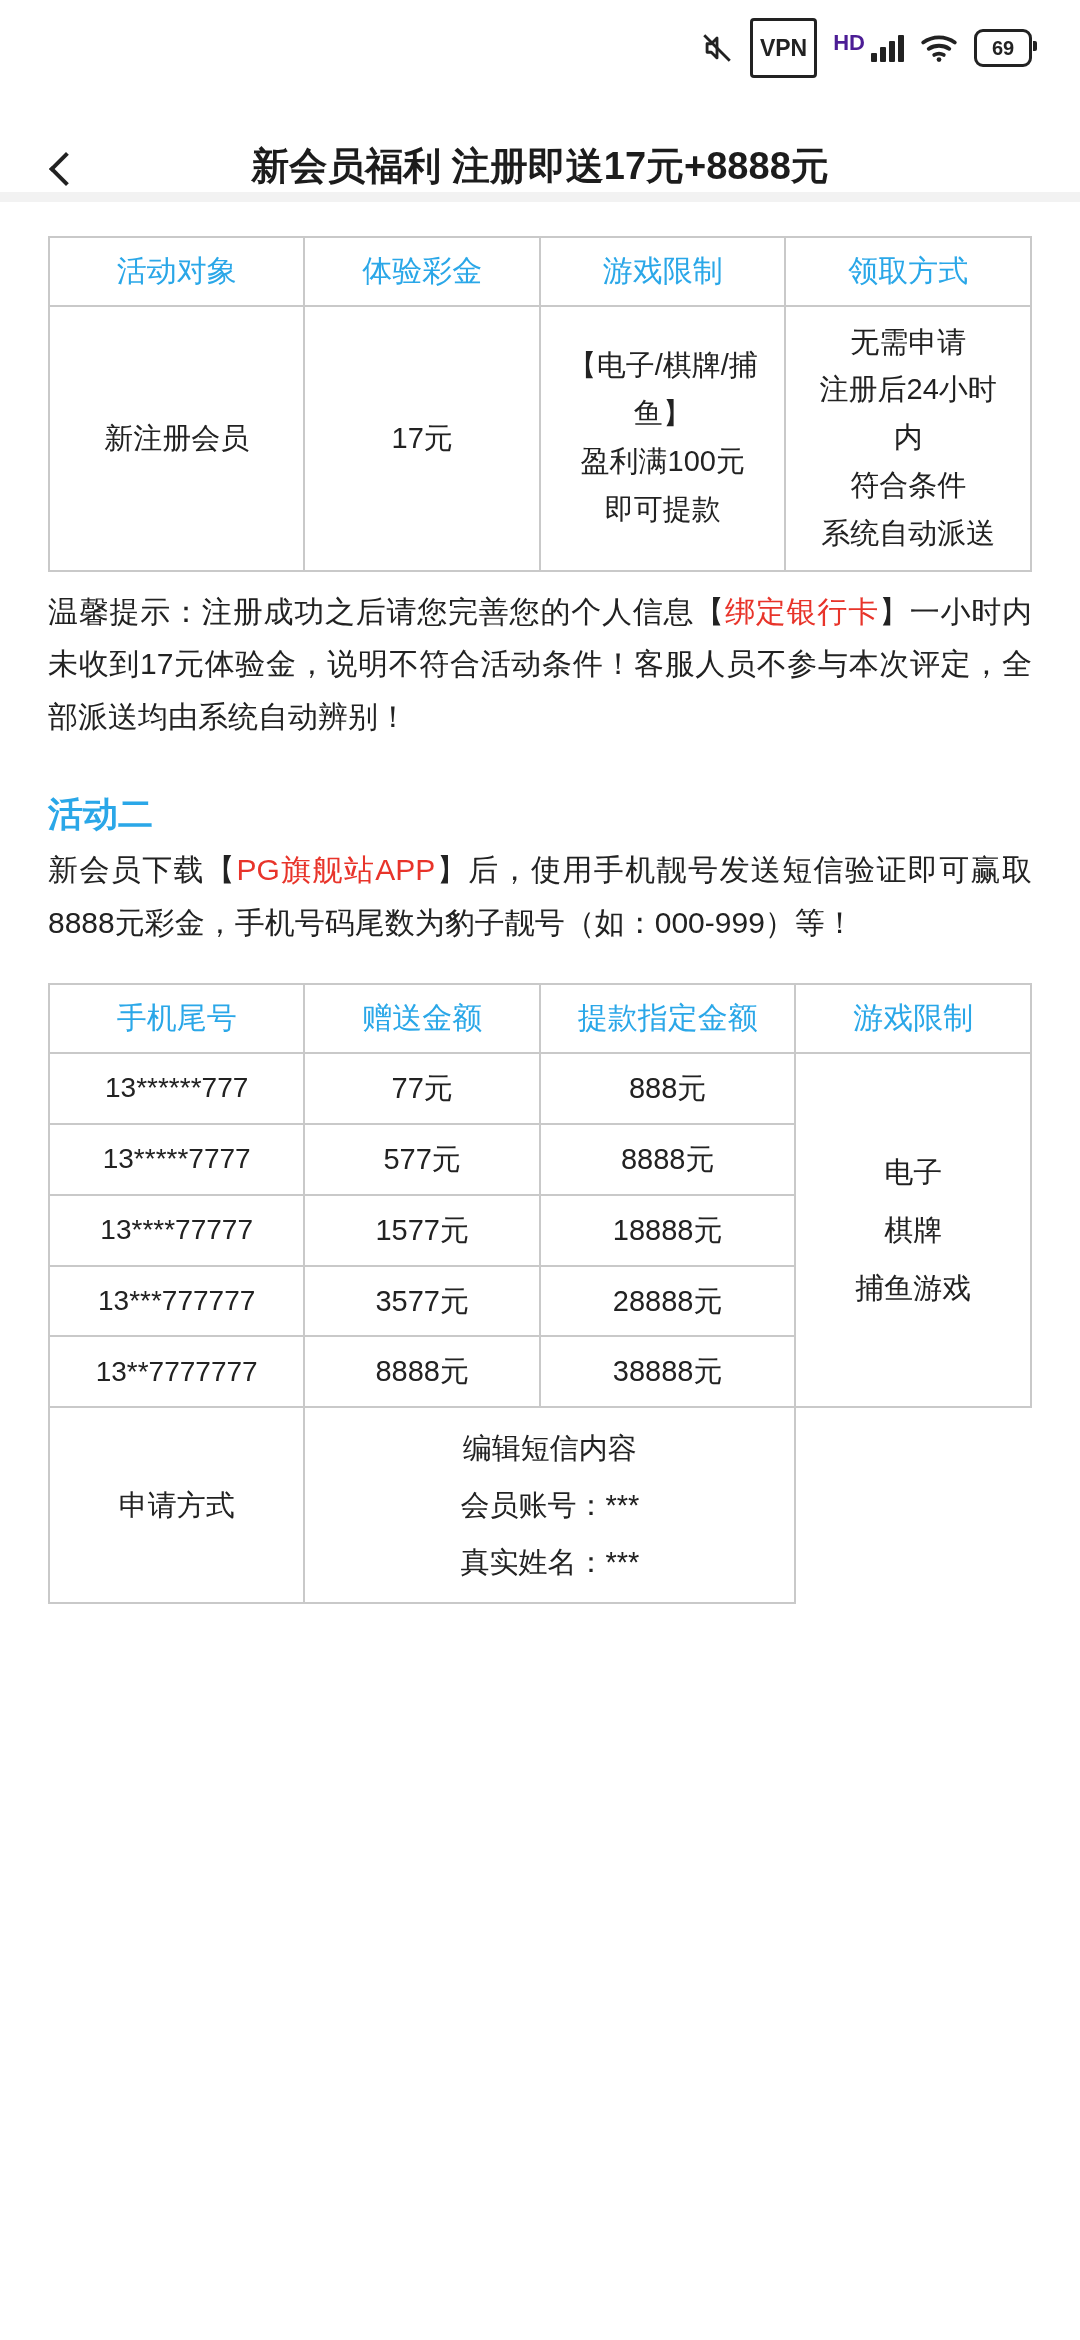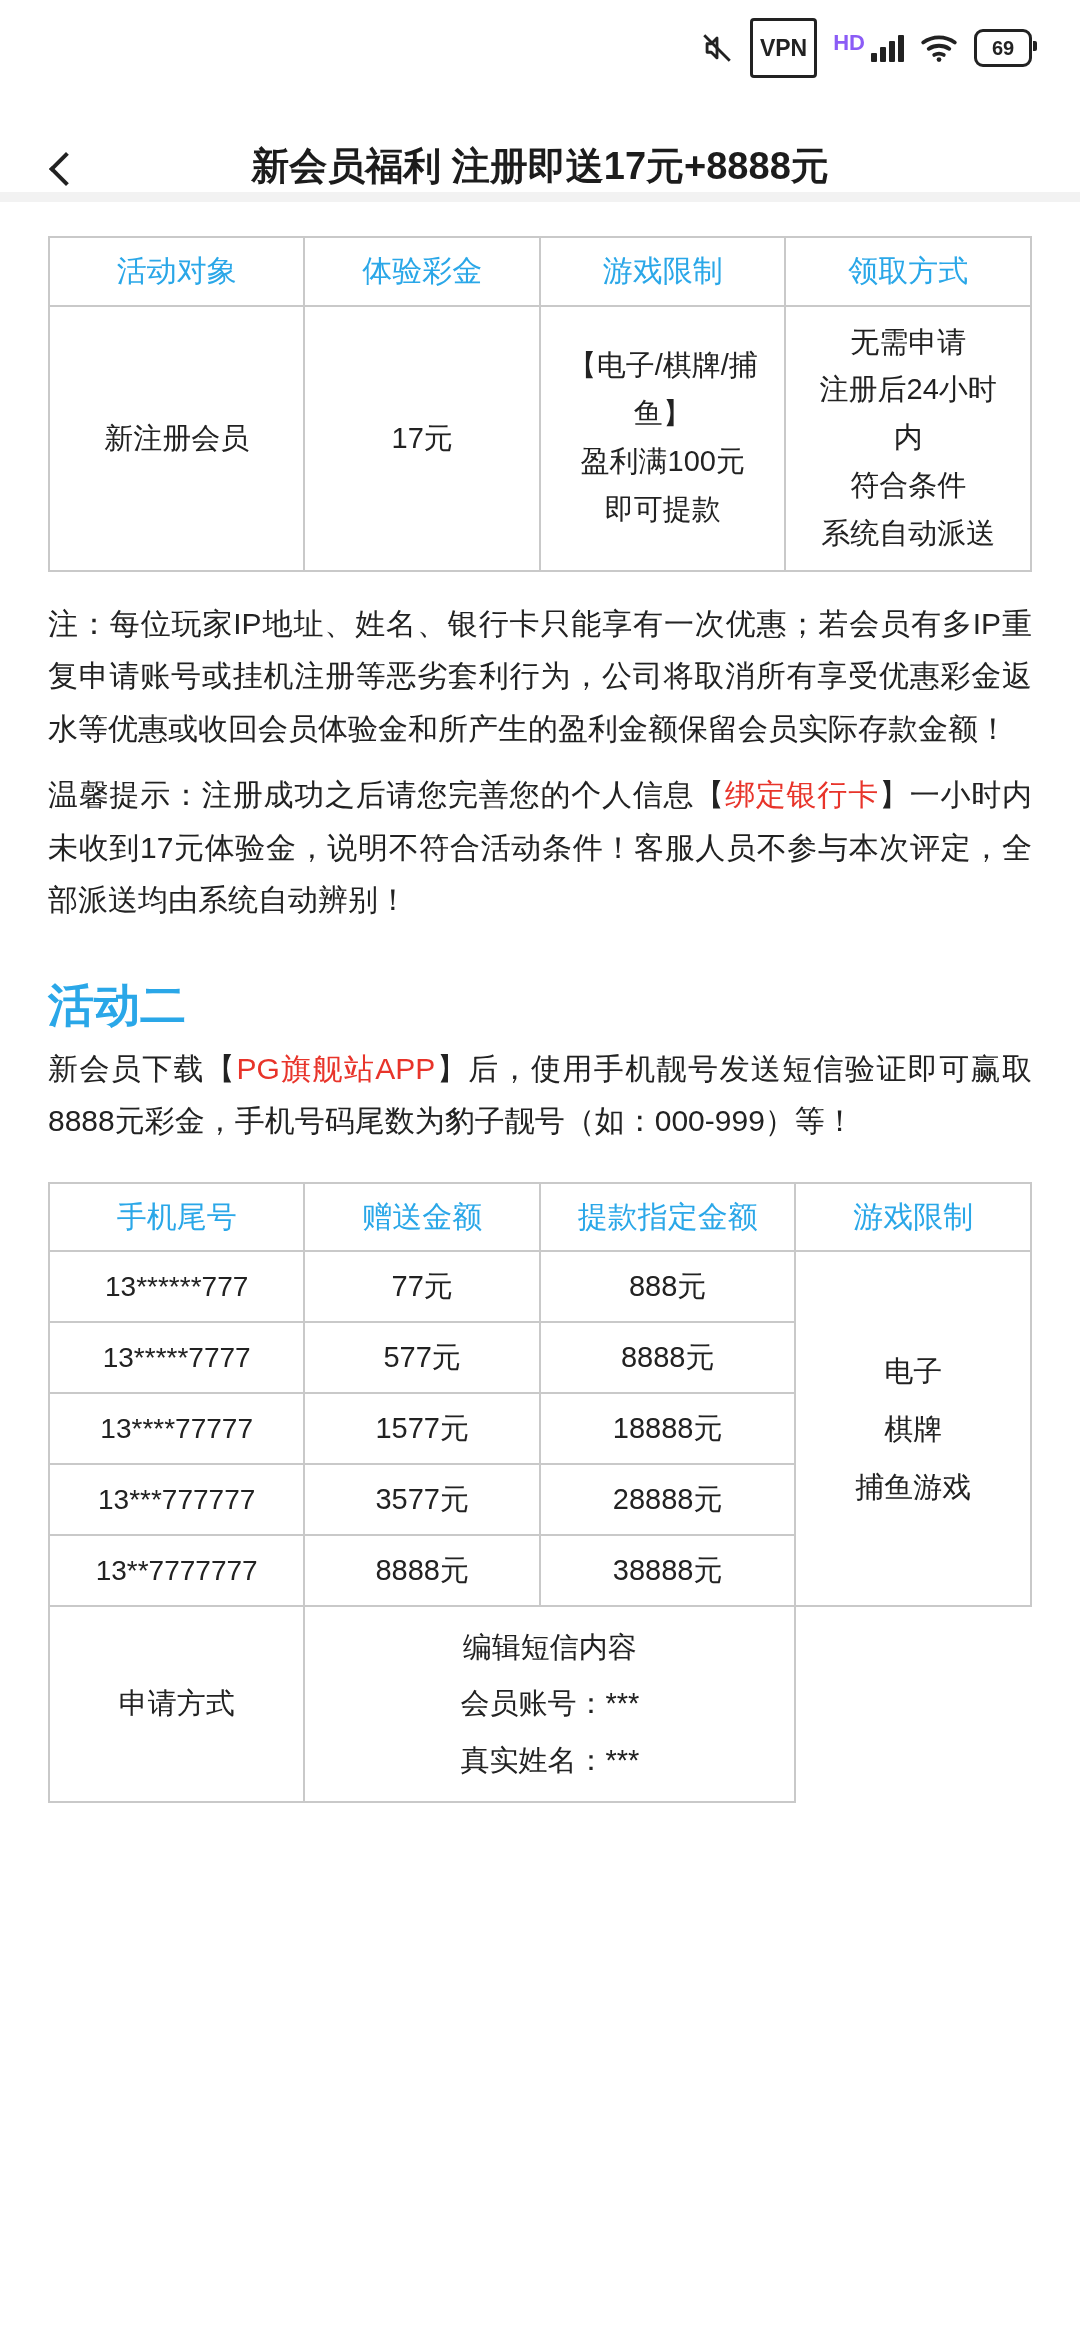--- a/index.html
+++ b/index.html
@@ -83,21 +83,21 @@
     border-radius: 4px;
     padding: 14px 7px;
     font-size: 23px;
     font-weight: 700;
     line-height: 1.15;
     color: #222;
   }
   .hd-label {
     font-size: 22px;
     font-weight: 700;
-    color: #8b5cf6;
+    color: #4c1d95;
     margin-right: -10px;
     margin-bottom: 10px;
   }
   .bars {
     display: flex;
     align-items: flex-end;
     gap: 3px;
     height: 28px;
   }
   .bars i {
@@ -213,21 +213,21 @@
     font-size: 30px;
     line-height: 1.75;
     margin: 26px 0 0 0;
     color: #222;
     text-align: justify;
   }
   p.note.tight { margin-top: 14px; }
 
   h2.section-title {
     color: #2aa7e8;
-    font-size: 46px;
+    font-size: 35px;
     font-weight: 700;
     margin: 48px 0 2px 0;
   }
 
   .sms-table {
     margin-top: 32px;
   }
   .sms-table td {
     font-size: 29px;
     padding: 14px 4px;
@@ -306,21 +306,20 @@
         <div>无需申请</div>
         <div>注册后24小时</div>
         <div>内</div>
         <div>符合条件</div>
         <div>系统自动派送</div>
       </td>
     </tr>
   </tbody>
     </table>
 
-  <p class="note">注：每位玩家IP地址、姓名、银行卡只能享有一次优惠；若会员有多IP重复申请账号或挂机注册等恶劣套利行为，公司将取消所有享受优惠彩金返水等优惠或收回会员体验金和所产生的盈利金额保留会员实际存款金额！</p>
 
   <p class="note tight">
     <span>温馨提示：注册成功之后请您完善您的个人信息【</span><span class="red">绑定银行卡</span><span>】一小时内未收到17元体验金，说明不符合活动条件！客服人员不参与本次评定，全部派送均由系统自动辨别！</span>
   </p>
 
   <h2 class="section-title">活动二</h2>
 
   <p class="note" style="margin-top:6px">
     <span>新会员下载【</span><span class="red">PG旗舰站APP</span><span>】后，使用手机靓号发送短信验证即可赢取8888元彩金，手机号码尾数为豹子靓号（如：000-999）等！</span>
   </p>

